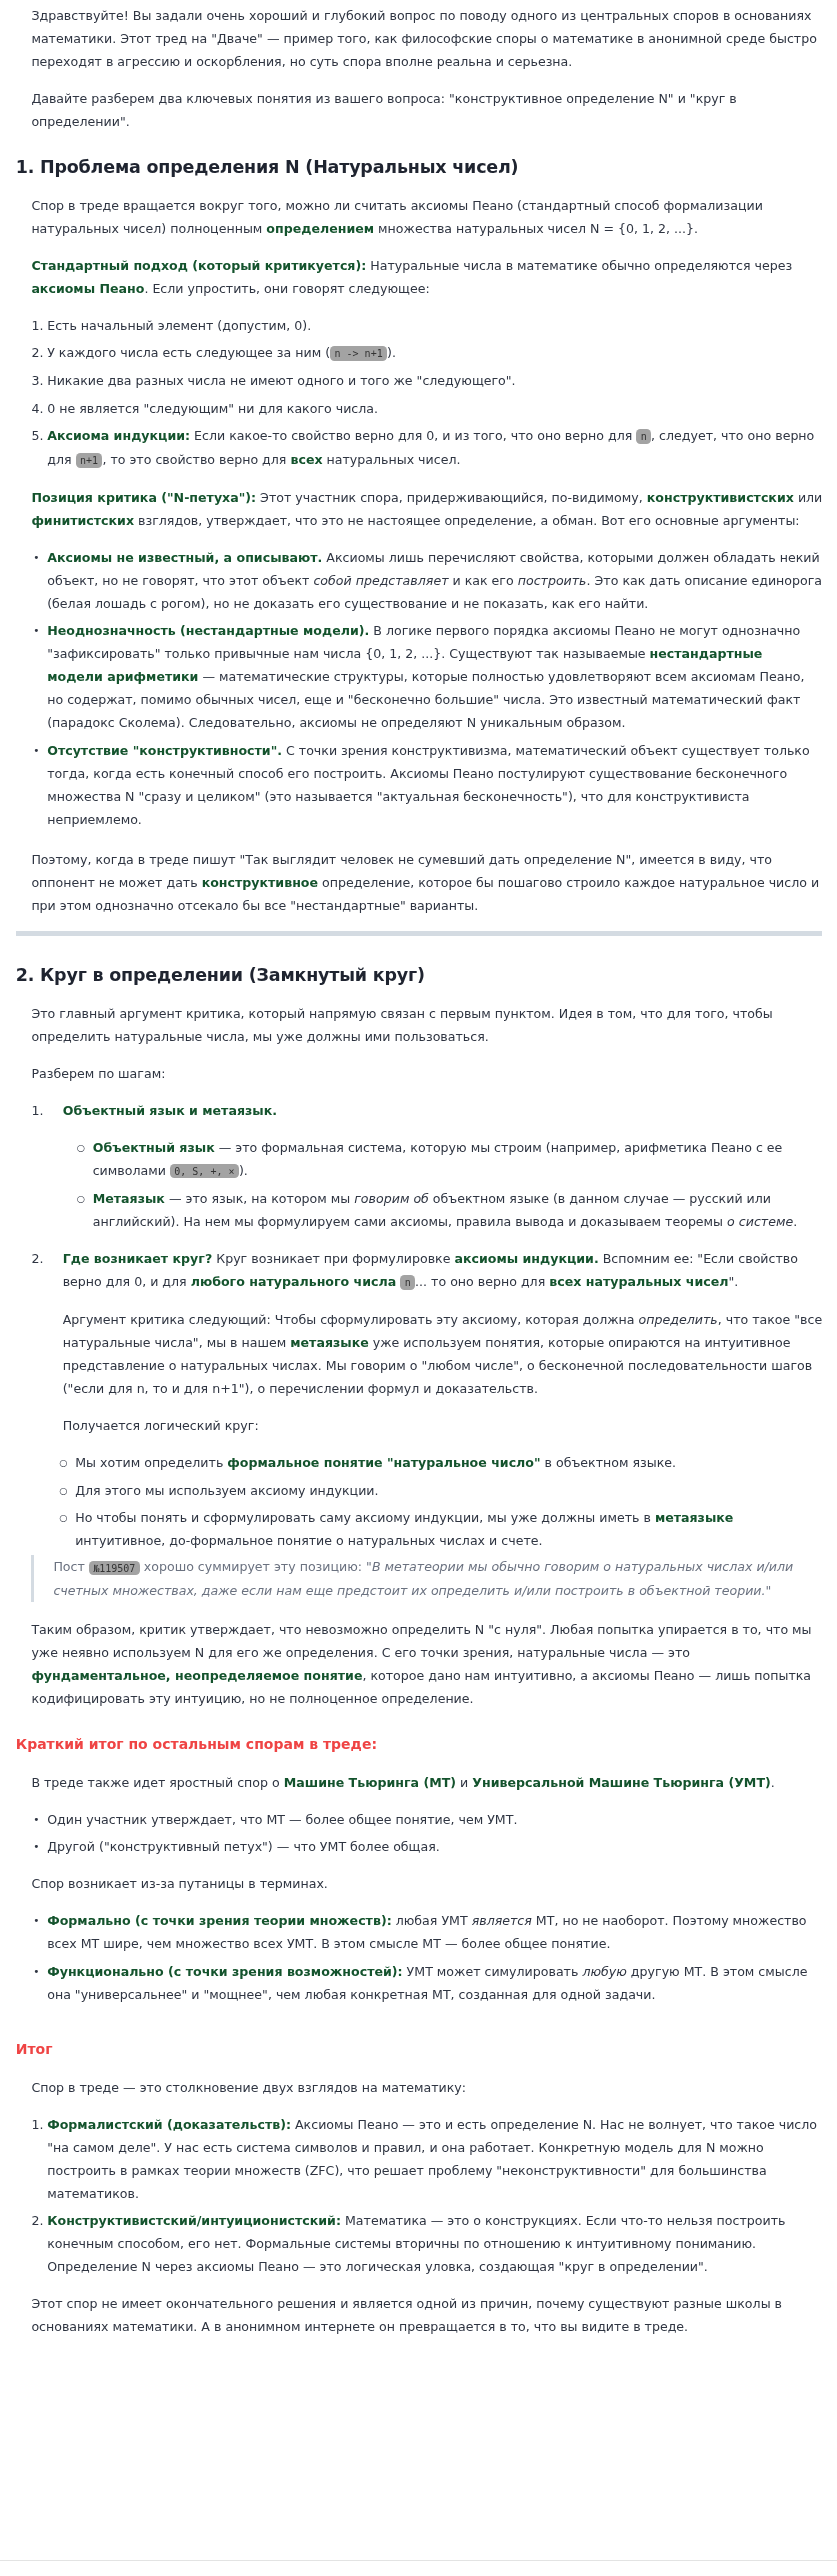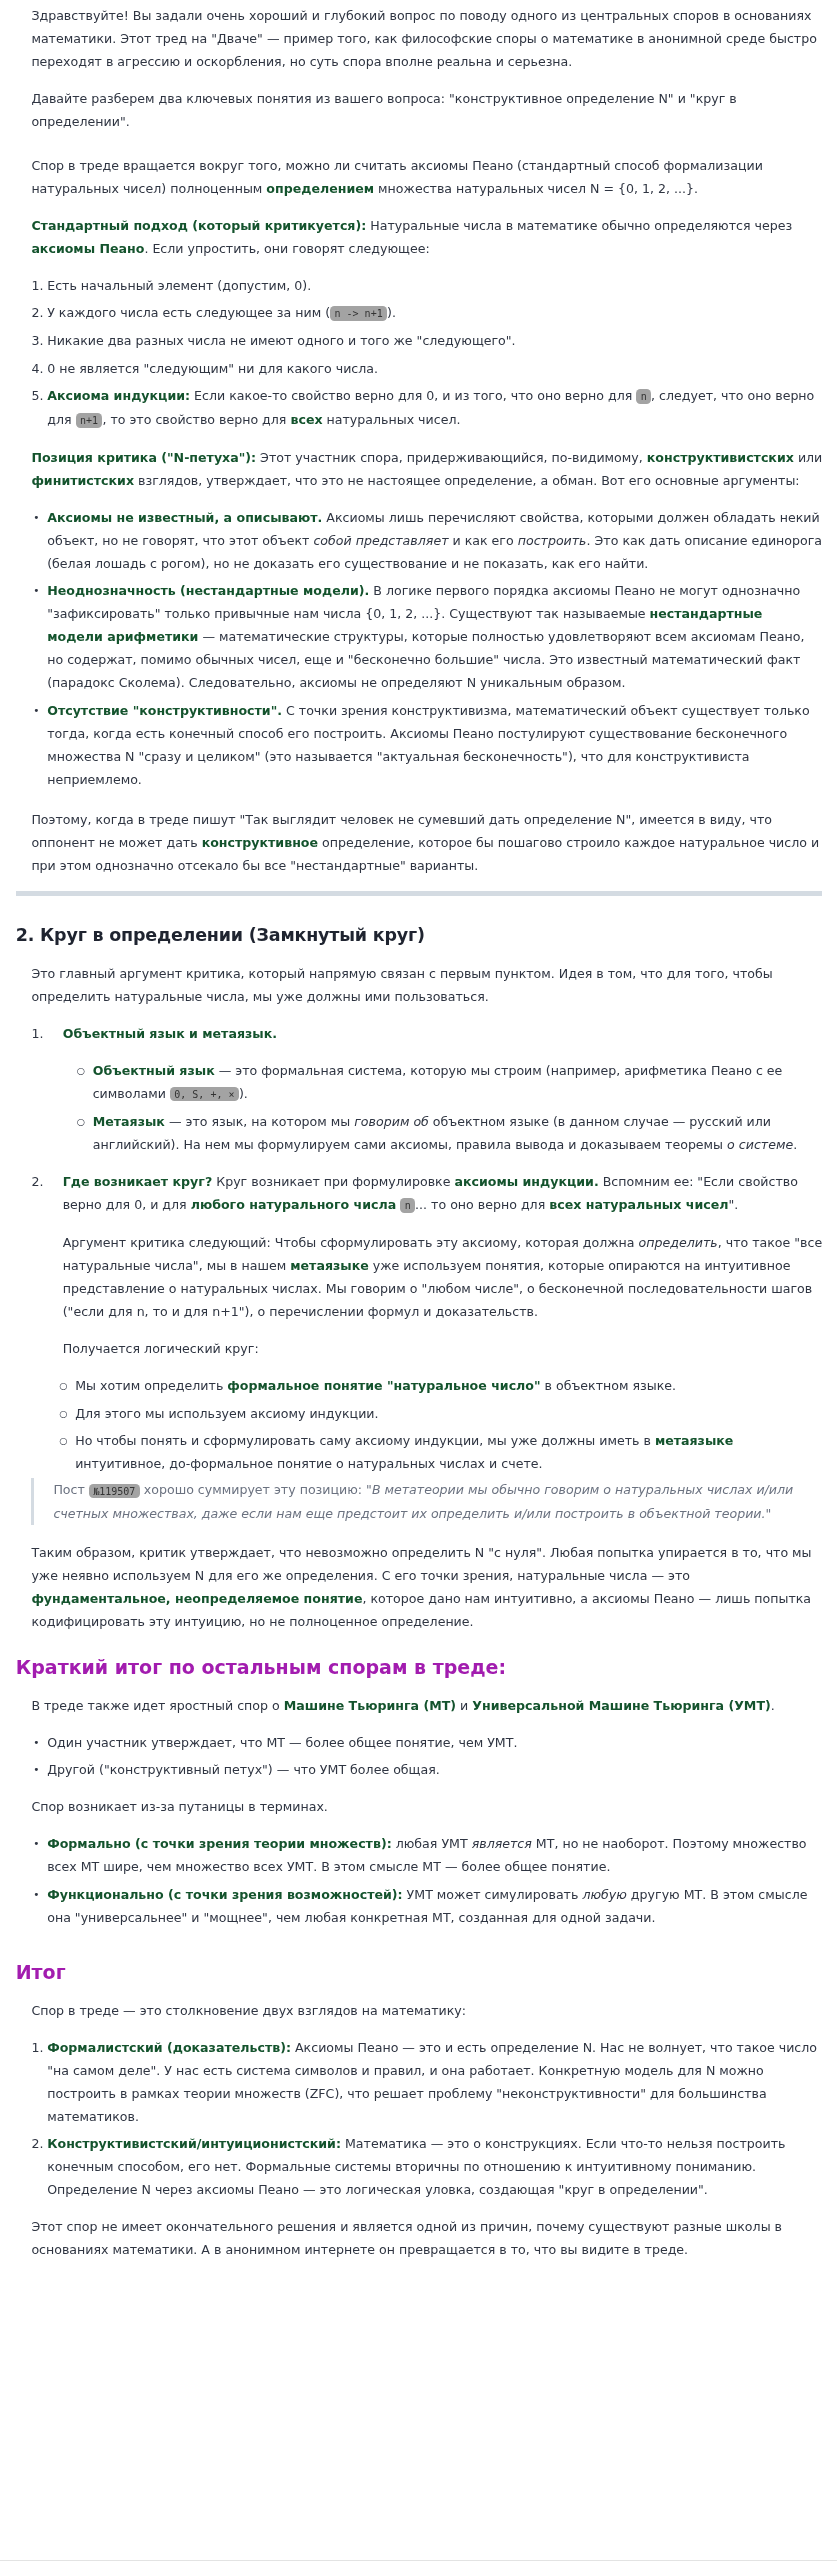--- a/index.html
+++ b/index.html
@@ -18,23 +18,23 @@
   h2 {
     margin: 0 0 14px 0;
     font-size: 17.5px;
     font-weight: bold;
     color: #1f2430;
     line-height: 26px;
     letter-spacing: -0.2px;
   }
   h3 {
     margin: 0 0 14px 0;
-    font-size: 19px;
+    font-size: 14px;
     font-weight: bold;
-    color: #a21caf;
+    color: #ef4444;
     line-height: 26px;
   }
   b { color: #14532d; }
   code {
     font-family: "DejaVu Sans Mono", monospace;
     font-size: 10px;
     background: #a3a3a3;
     border-radius: 4.4px;
     padding: 1.7px 4.4px;
     color: #333;
@@ -62,20 +62,21 @@
 </style>
 </head>
 <body>
 
 <div class="page">
 
   <div style="height:3.5px"></div>
   <p><span>Здравствуйте! Вы задали очень хороший и глубокий вопрос по поводу одного из центральных споров в основаниях математики. Этот тред на "Дваче" — пример того, как философские споры о математике в анонимной среде быстро переходят в агрессию и оскорбления, но суть спора вполне реальна и серьезна.</span></p>
   <p style="margin-bottom:21px"><span>Давайте разберем два ключевых понятия из вашего вопроса: "конструктивное определение N" и "круг в определении".</span></p>
 
+  <h2>1. Проблема определения N (Натуральных чисел)</h2>
 
   <p><span>Спор в треде вращается вокруг того, можно ли считать аксиомы Пеано (стандартный способ формализации натуральных чисел) полноценным </span><b>определением</b><span> множества натуральных чисел N = {0, 1, 2, ...}.</span></p>
 
   <p><b>Стандартный подход (который критикуется):</b><span> Натуральные числа в математике обычно определяются через </span><b>аксиомы Пеано</b><span>. Если упростить, они говорят следующее:</span></p>
 
   <ol class="simple">
     <li><span class="num">1.</span><span>Есть начальный элемент (допустим, 0).</span></li>
     <li><span class="num">2.</span><span>У каждого числа есть следующее за ним (</span><code>n -&gt; n+1</code><span>).</span></li>
     <li><span class="num">3.</span><span>Никакие два разных числа не имеют одного и того же "следующего".</span></li>
     <li><span class="num">4.</span><span>0 не является "следующим" ни для какого числа.</span></li>
@@ -90,20 +91,21 @@
     <li><span class="dot">•</span><b>Отсутствие "конструктивности".</b><span> С точки зрения конструктивизма, математический объект существует только тогда, когда есть конечный способ его построить. Аксиомы Пеано постулируют существование бесконечного множества N "сразу и целиком" (это называется "актуальная бесконечность"), что для конструктивиста неприемлемо.</span></li>
   </ul>
 
   <p style="margin-top:17.5px"><span>Поэтому, когда в треде пишут "Так выглядит человек не сумевший дать определение N", имеется в виду, что оппонент не может дать </span><b>конструктивное</b><span> определение, которое бы пошагово строило каждое натуральное число и при этом однозначно отсекало бы все "нестандартные" варианты.</span></p>
 
   <div class="hr-thick"></div>
 
   <h2>2. Круг в определении (Замкнутый круг)</h2>
 
   <p>Это главный аргумент критика, который напрямую связан с первым пунктом. Идея в том, что для того, чтобы определить натуральные числа, мы уже должны ими пользоваться.</p>
+  <p>Разберем по шагам:</p>
 
   <ol class="big">
     <li>
       <span class="num">1.</span>
       <b>Объектный язык и метаязык.</b>
       <ul class="circ" style="margin-top:14px">
         <li><span class="ring">○</span><b>Объектный язык</b><span> — это формальная система, которую мы строим (например, арифметика Пеано с ее символами </span><code>0, S, +, ×</code><span>).</span></li>
         <li><span class="ring">○</span><b>Метаязык</b><span> — это язык, на котором мы </span><i>говорим об</i><span> объектном языке (в данном случае — русский или английский). На нем мы формулируем сами аксиомы, правила вывода и доказываем теоремы </span><i>о системе</i><span>.</span></li>
       </ul>
     </li>

